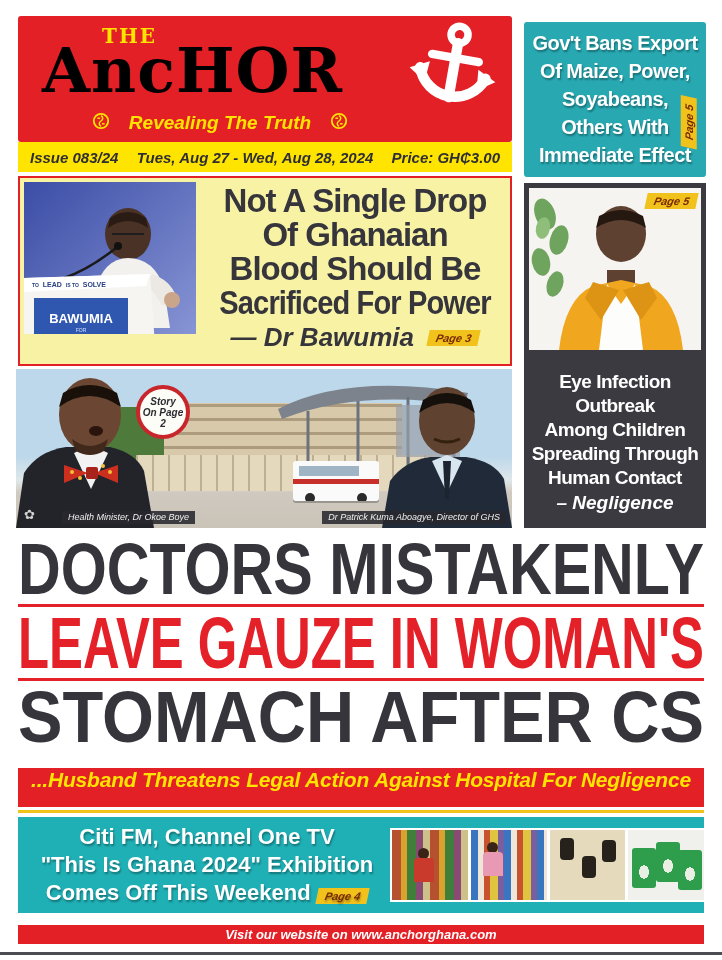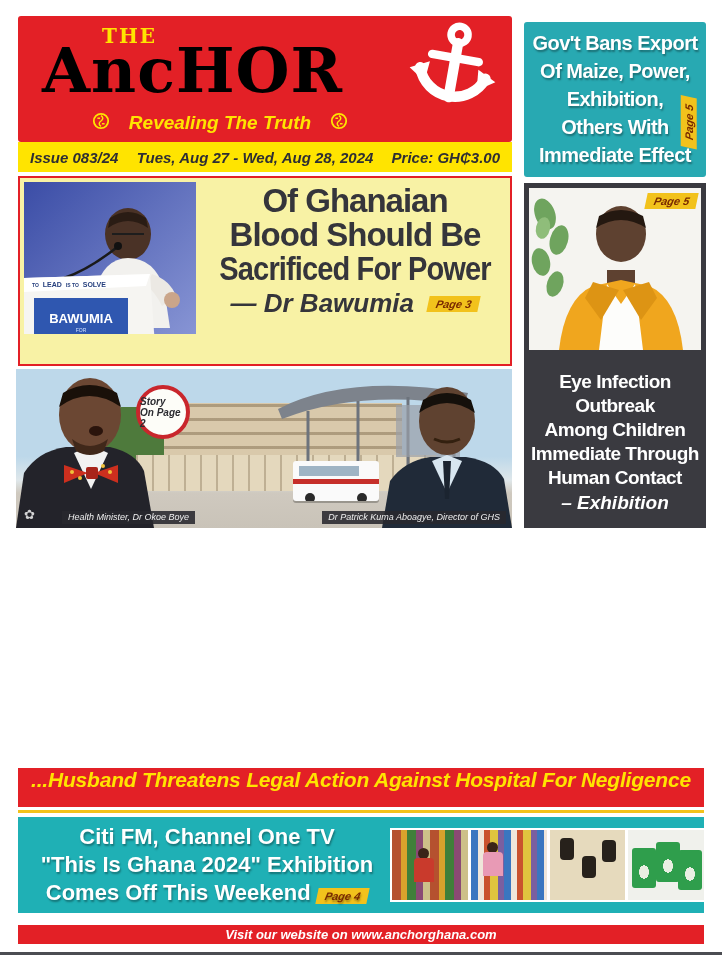--- a/index.html
+++ b/index.html
@@ -67,21 +67,21 @@
   .building2 { position:absolute; left:120px; top:86px; width:300px; height:36px; background:#e4d8bd;
     background-image:repeating-linear-gradient(90deg, rgba(120,100,70,.35) 0 2px, transparent 2px 16px); }
   .canopy { position:absolute; left:252px; top:2px; width:212px; height:110px; }
   .ambulance { position:absolute; left:277px; top:92px; width:86px; height:40px; background:#fafafa;
     border-radius:3px; box-shadow:0 2px 0 rgba(0,0,0,.25); overflow:hidden; }
   .ambulance .stripe { position:absolute; left:0; right:0; top:18px; height:5px; background:#c62f2a; }
   .ambulance .win { position:absolute; left:6px; top:5px; width:60px; height:10px; background:#9fb4c4; }
   .wheel { position:absolute; bottom:-2px; width:10px; height:10px; background:#2a2a2a; border-radius:50%; }
   .badge { position:absolute; left:120px; top:16px; width:54px; height:54px; border-radius:50%;
     background:#fdfdf8; border:4px solid #c9262c; display:flex; flex-direction:column;
-    align-items:flex-start; justify-content:center; text-align:center; }
+    align-items:center; justify-content:center; text-align:center; }
   .badge .b { font-style:italic; font-weight:bold; font-size:10px; line-height:11px; color:#2c2c31; }
   .portrait { position:absolute; top:0; height:159px; }
   .caption { position:absolute; bottom:4px; background:rgba(40,40,46,.88); color:#eee;
     font-style:italic; font-size:9px; line-height:13px; padding:0 6px; white-space:nowrap; }
 
   
   .main-headline { position:absolute; left:18px; top:538px; width:686px; height:212px; }
 
   
   .subhead { position:absolute; left:18px; top:768px; width:686px; height:39px; background:var(--red);
@@ -153,21 +153,21 @@
 
   <div class="issue-bar">
     <span>Issue 083/24</span>
     <span>Tues, Aug 27 - Wed, Aug 28, 2024</span>
     <span>Price: GH₵3.00</span>
   </div>
 
   <section class="export-box">
     <div class="ln">Gov't Bans Export</div>
     <div class="ln">Of Maize, Power,</div>
-    <div class="ln">Exhibition,</div>
+    <div class="ln">Soyabeans,</div>
     <div class="ln">Others With</div>
     <div class="ln">Immediate Effect</div>
     <span class="tag tag-vert">Page 5</span>
   </section>
 
   <section class="bawumia-box">
     <div class="bawumia-photo">
       <svg viewBox="0 0 172 178" width="172" height="178">
         <rect width="172" height="178" fill="#4a5cb4"></rect>
         <rect width="172" height="178" fill="url(#bg1)"></rect>
@@ -195,20 +195,21 @@
           <tspan dx="2" font-size="5">IS TO</tspan>
           <tspan dx="2">SOLVE</tspan>
         </text>
         <rect x="10" y="116" width="94" height="56" fill="#2f57b0"></rect>
         <text x="57" y="141" text-anchor="middle" font-family="Liberation Sans" font-weight="bold" font-size="13" fill="#ffffff">BAWUMIA</text>
         <text x="57" y="150" text-anchor="middle" font-family="Liberation Sans" font-size="5" fill="#cfe0ff">FOR</text>
         <text x="57" y="161" text-anchor="middle" font-family="Liberation Sans" font-weight="bold" font-size="8" fill="#ffffff">PRESIDENT 2024</text>
       </svg>
     </div>
     <div class="bawumia-head">
+      <div class="ln">Not A Single Drop</div>
       <div class="ln">Of Ghanaian</div>
       <div class="ln">Blood Should Be</div>
       <div class="ln narrow">Sacrificed For Power</div>
       <div class="bawumia-attr">
         <span class="who">— Dr Bawumia</span>
         <span class="tag">Page 3</span>
       </div>
     </div>
   </section>
 
@@ -232,23 +233,23 @@
         <path d="M78,96 l14,20 l14,-20 l8,66 l-44,0 Z" fill="#fdfdfb"></path>
         <path d="M64,94 l26,8 l-18,30 l-16,-22 Z" fill="#dd9414"></path>
         <path d="M120,94 l-26,8 l18,30 l16,-22 Z" fill="#dd9414"></path>
       </svg>
       <span class="tag">Page 5</span>
     </div>
     <div class="eye-text">
       <div class="ln">Eye Infection</div>
       <div class="ln">Outbreak</div>
       <div class="ln">Among Children</div>
-      <div class="ln">Immediate Through</div>
+      <div class="ln">Spreading Through</div>
       <div class="ln">Human Contact</div>
-      <div class="attr">– Exhibition</div>
+      <div class="attr">– Negligence</div>
     </div>
   </section>
 
   <section class="strip">
     <div class="trees"></div>
     <div class="building"></div>
     <div class="building2"></div>
     <div class="canopy">
       <svg viewBox="0 0 212 110" width="212" height="110">
         <path d="M10,38 Q80,2 200,22 L196,34 Q90,18 14,48 Z" fill="#7d838c"></path>
@@ -303,20 +304,29 @@
     <div class="badge">
       <div class="b">Story</div>
       <div class="b">On Page</div>
       <div class="b">2</div>
     </div>
 
     <div class="caption" style="left:46px">Health Minister, Dr Okoe Boye</div>
     <div class="caption" style="right:6px">Dr Patrick Kuma Aboagye, Director of GHS</div>
   </section>
 
+  <section class="main-headline">
+    <svg viewBox="0 0 686 212" width="686" height="212">
+      <text x="0" y="56" font-family="Liberation Sans" font-weight="bold" font-size="72" fill="var(--ink)" textLength="686" lengthAdjust="spacingAndGlyphs">DOCTORS MISTAKENLY</text>
+      <rect x="0" y="66" width="686" height="3" fill="var(--hlred)"></rect>
+      <text x="0" y="130" font-family="Liberation Sans" font-weight="bold" font-size="72" fill="var(--hlred)" textLength="686" lengthAdjust="spacingAndGlyphs">LEAVE GAUZE IN WOMAN'S</text>
+      <rect x="0" y="140" width="686" height="3" fill="var(--hlred)"></rect>
+      <text x="0" y="204" font-family="Liberation Sans" font-weight="bold" font-size="72" fill="var(--ink)" textLength="686" lengthAdjust="spacingAndGlyphs">STOMACH AFTER CS</text>
+    </svg>
+  </section>
 
   <div class="subhead">
     <span class="t">...Husband Threatens Legal Action Against Hospital For Negligence</span>
   </div>
   <div class="gold-rule"></div>
 
   <section class="banner">
     <div class="banner-text">
       <div class="ln">Citi FM, Channel One TV</div>
       <div class="ln">"This Is Ghana 2024" Exhibition</div>

